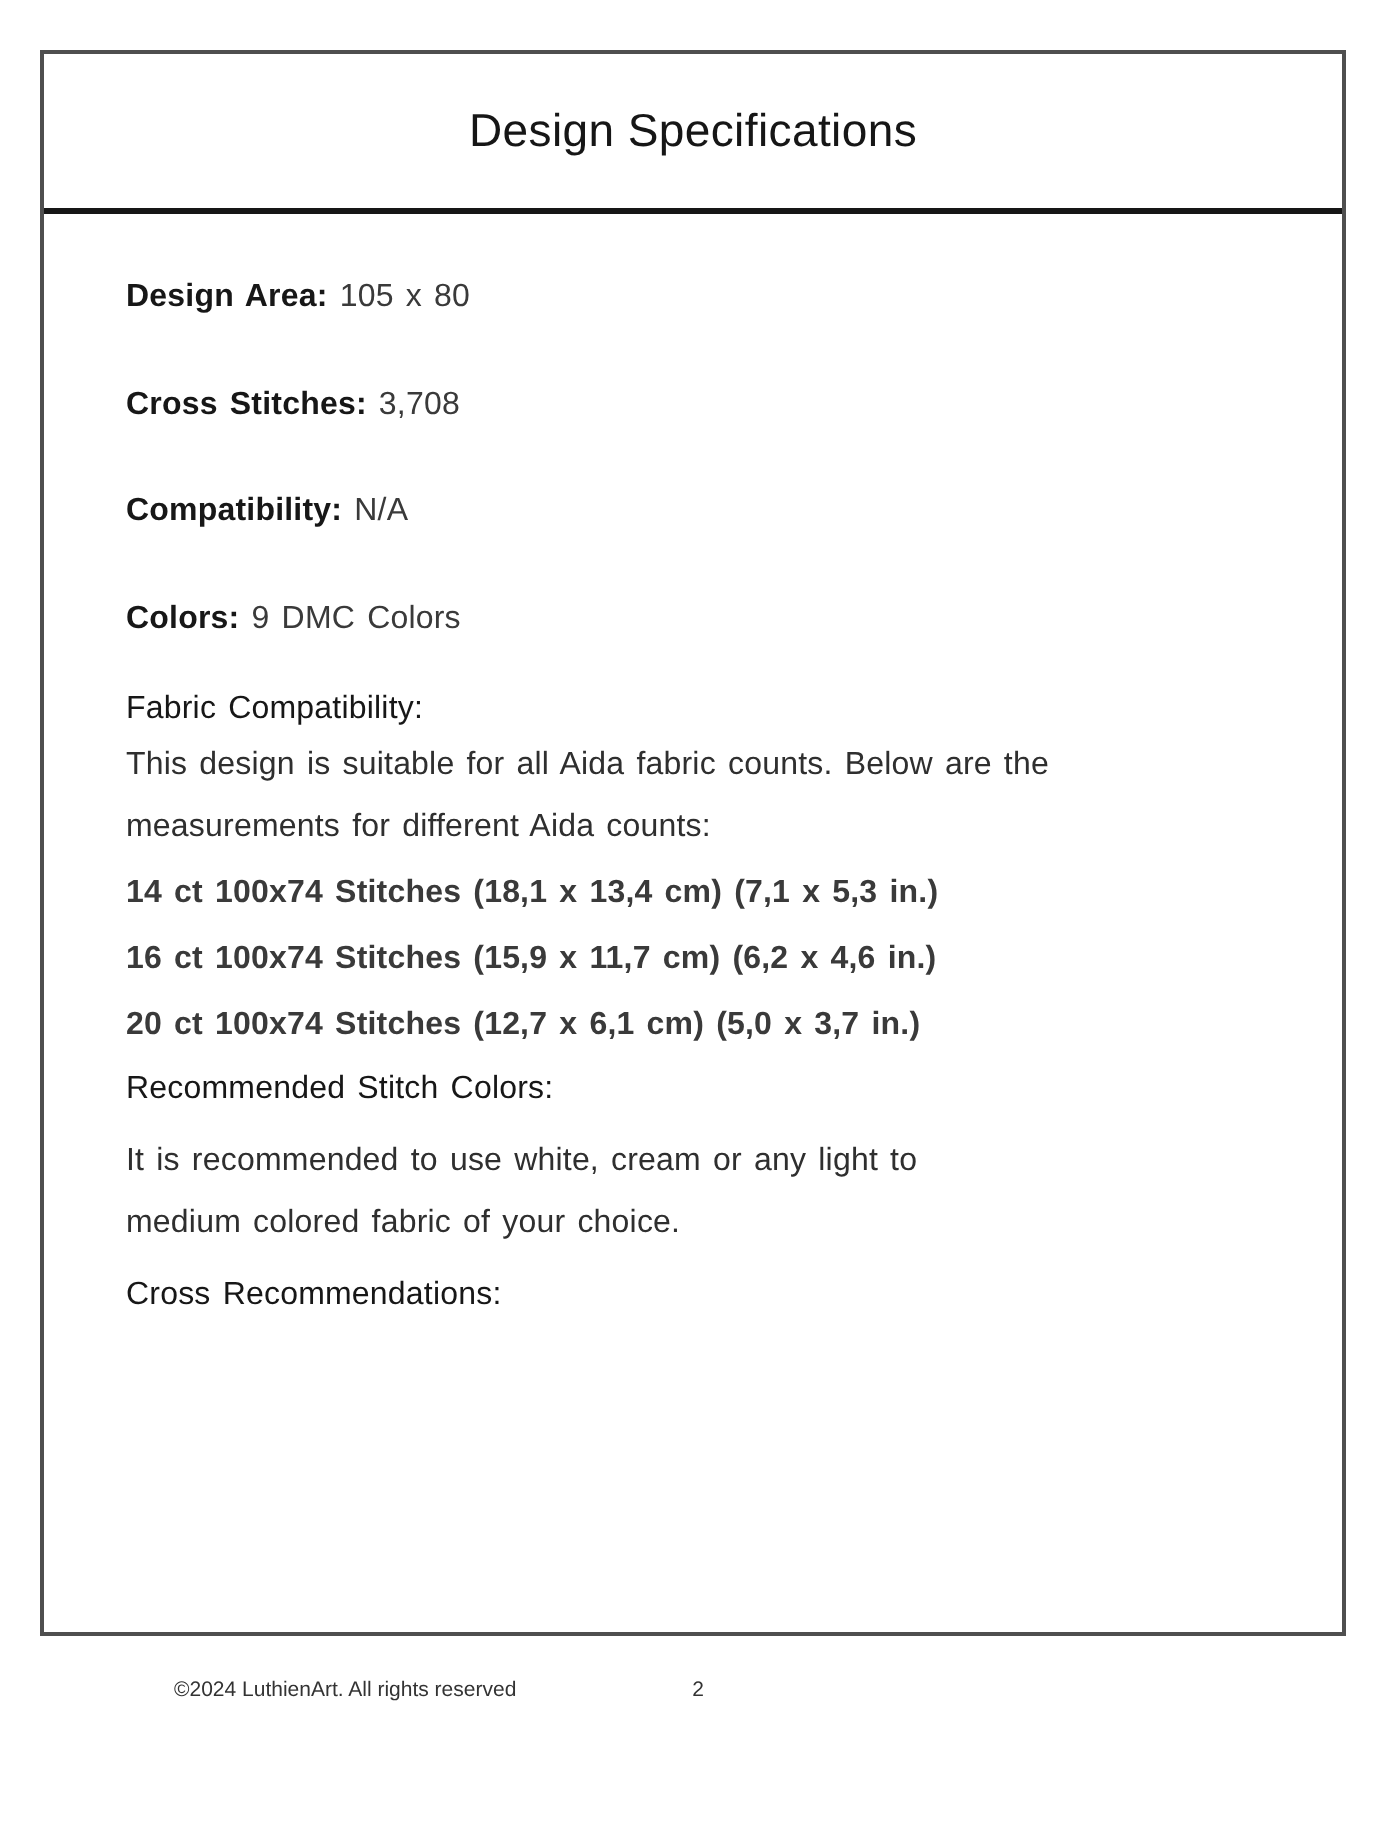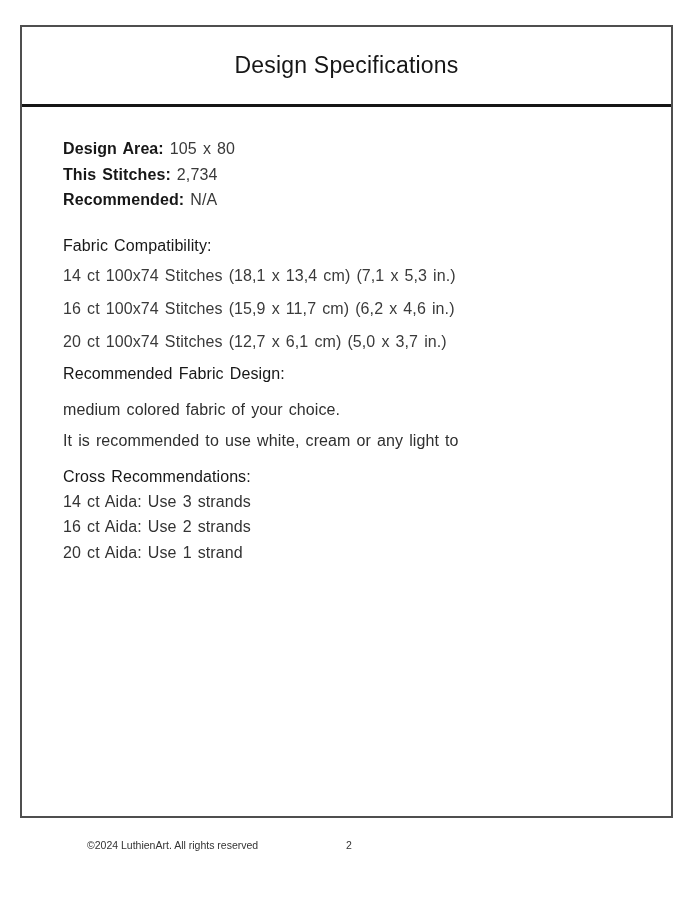--- a/index.html
+++ b/index.html
@@ -44,20 +44,21 @@
     letter-spacing: 0.1px;
     word-spacing: 1.5px;
     color: #2f2f2f;
   }
   .spec-list {
     margin-top: 29px;
   }
   .spec-row {
     line-height: 25.5px;
     white-space: nowrap;
+    margin-top: 28px;
   }
   .spec-label {
     font-weight: bold;
     color: #171717;
   }
   .spec-value {
     color: #3a3a3a;
   }
   .section-heading {
     margin-top: 20px;
@@ -65,21 +66,21 @@
     font-weight: normal;
     color: #171717;
   }
   .section-heading.tight { margin-top: 3px; }
   .section-heading.spaced { margin-top: 8px; }
   .para-line {
     line-height: 31px;
     white-space: nowrap;
   }
   .para-group.spaced { margin-top: 8px; }
-  .measure-list { margin-top: 1px; }
+  .measure-list { margin-top: 1px; font-weight: bold; }
   .measure-line {
     line-height: 33px;
     white-space: nowrap;
     color: #3a3a3a;
   }
   .strand-line {
     line-height: 25.5px;
     white-space: nowrap;
     color: #333333;
   }
@@ -118,49 +119,52 @@
     </div>
 
     <div class="content">
 
       <div class="spec-list">
         <div class="spec-row">
           <span class="spec-label">Design Area:</span>
           <span class="spec-value">105 x 80</span>
         </div>
         <div class="spec-row">
-          <span class="spec-label">This Stitches:</span>
-          <span class="spec-value">2,734</span>
+          <span class="spec-label">Cross Stitches:</span>
+          <span class="spec-value">3,708</span>
         </div>
         <div class="spec-row">
-          <span class="spec-label">Recommended:</span>
+          <span class="spec-label">Compatibility:</span>
           <span class="spec-value">N/A</span>
+        </div>
+        <div class="spec-row">
+          <span class="spec-label">Colors:</span>
+          <span class="spec-value">9 DMC Colors</span>
         </div>
       </div>
 
       <div class="section-heading">Fabric Compatibility:</div>
+      <div class="para-group">
+        <div class="para-line">This design is suitable for all Aida fabric counts. Below are the</div>
+        <div class="para-line">measurements for different Aida counts:</div>
+      </div>
 
       <div class="measure-list">
         <div class="measure-line">14 ct 100x74 Stitches (18,1 x 13,4 cm) (7,1 x 5,3 in.)</div>
         <div class="measure-line">16 ct 100x74 Stitches (15,9 x 11,7 cm) (6,2 x 4,6 in.)</div>
         <div class="measure-line">20 ct 100x74 Stitches (12,7 x 6,1 cm) (5,0 x 3,7 in.)</div>
       </div>
 
-      <div class="section-heading tight">Recommended Fabric Design:</div>
+      <div class="section-heading tight">Recommended Stitch Colors:</div>
       <div class="para-group spaced">
+        <div class="para-line">It is recommended to use white, cream or any light to</div>
         <div class="para-line">medium colored fabric of your choice.</div>
-        <div class="para-line">It is recommended to use white, cream or any light to</div>
       </div>
 
       <div class="section-heading spaced">Cross Recommendations:</div>
-      <div class="strand-list">
-        <div class="strand-line">14 ct Aida: Use 3 strands</div>
-        <div class="strand-line">16 ct Aida: Use 2 strands</div>
-        <div class="strand-line">20 ct Aida: Use 1 strand</div>
-      </div>
 
     </div>
   </div>
 
   <div class="footer">
     <div class="copyright">©2024 LuthienArt. All rights reserved</div>
     <div class="page-number">2</div>
   </div>
 
 </div>

